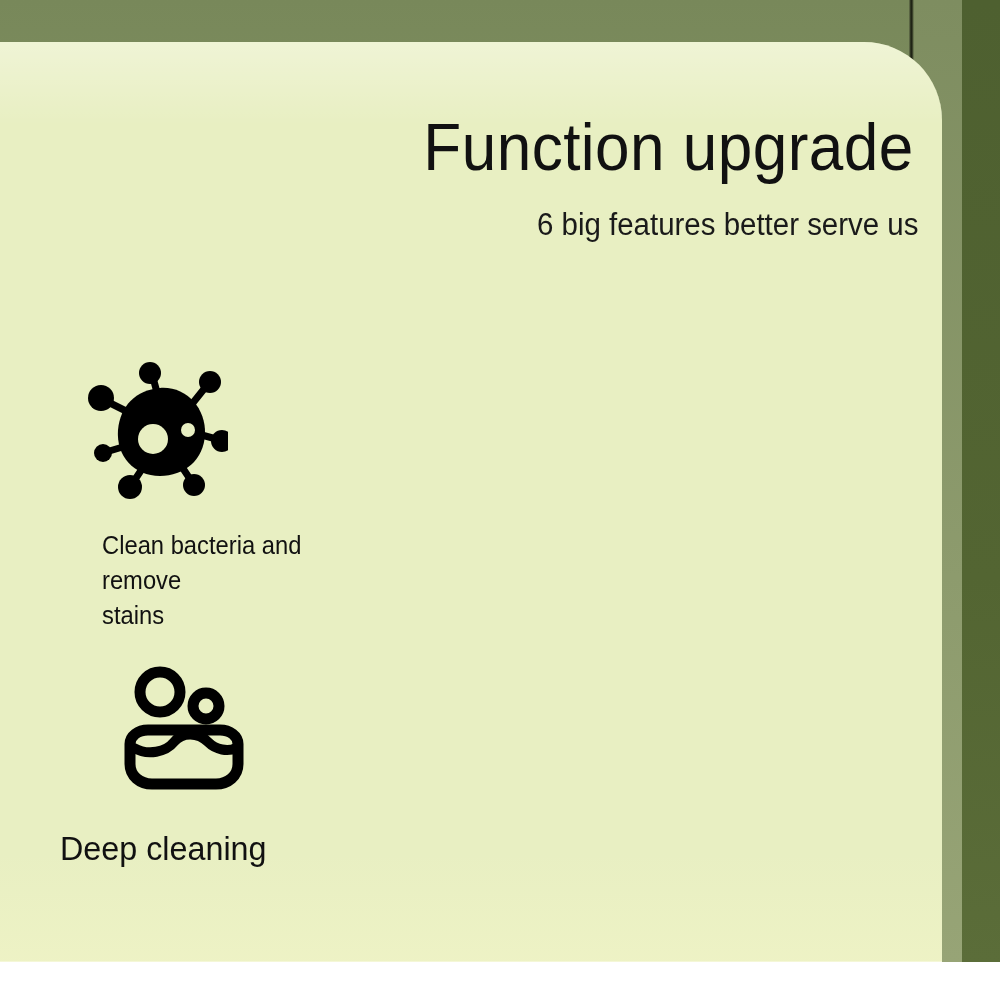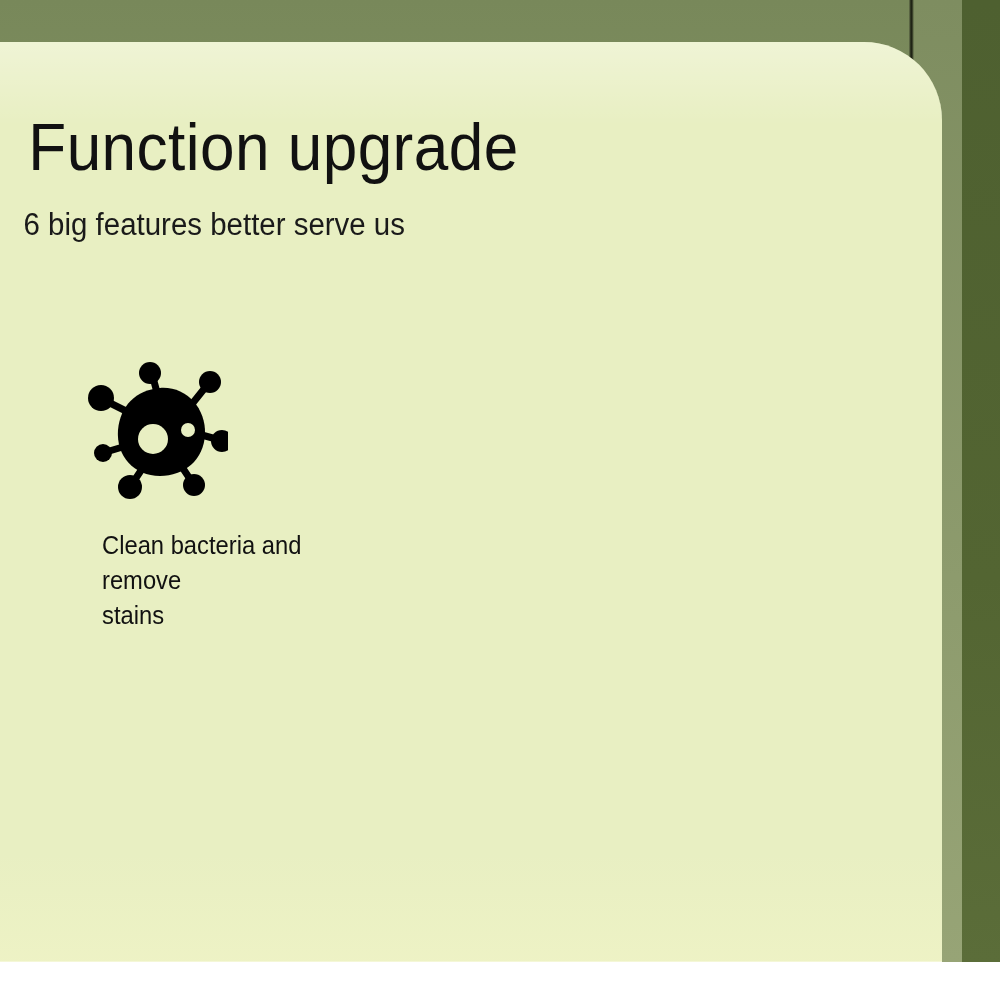--- a/index.html
+++ b/index.html
@@ -83,21 +83,21 @@
     height: 38px;
     background: #ffffff;
   }
 
   
   .headings {
     position: absolute;
     left: 0;
     top: 108px;
     width: 942px;
-    text-align: left;
+    text-align: right;
   }
   .title {
     font-family: "Liberation Sans Narrow", "Liberation Sans", "DejaVu Sans", sans-serif;
     font-size: 66px;
     line-height: 78px;
     letter-spacing: 0.5px;
     color: #111111;
     font-weight: 400;
     transform: scaleX(0.94);
     transform-origin: center;
@@ -216,16 +216,33 @@
       </div>
 
 
 
     </div>
 
     <div class="feature-row">
 
 
 
+      <div class="feature f6">
+        <div class="feature-icon">
+          <svg width="124" height="124" viewBox="0 0 124 124" aria-hidden="true">
+            <g fill="none" stroke="#000000" stroke-width="11" stroke-linecap="round" stroke-linejoin="round">
+
+              <circle cx="38" cy="26" r="20"></circle>
+
+              <circle cx="84" cy="40" r="13"></circle>
+
+              <path d="M8 78 C8 70 16 64 26 64 L98 64 C108 64 116 70 116 78 L116 98 C116 110 106 118 94 118 L30 118 C18 118 8 110 8 98 Z"></path>
+
+              <path d="M12 82 C26 90 44 86 52 76 C60 66 76 66 86 76 C94 84 106 86 114 82" stroke-width="10"></path>
+            </g>
+          </svg>
+        </div>
+        <div class="feature-label">Deep cleaning</div>
+      </div>
 
     </div>
   </div>
 </div>
 
 </body></html>

